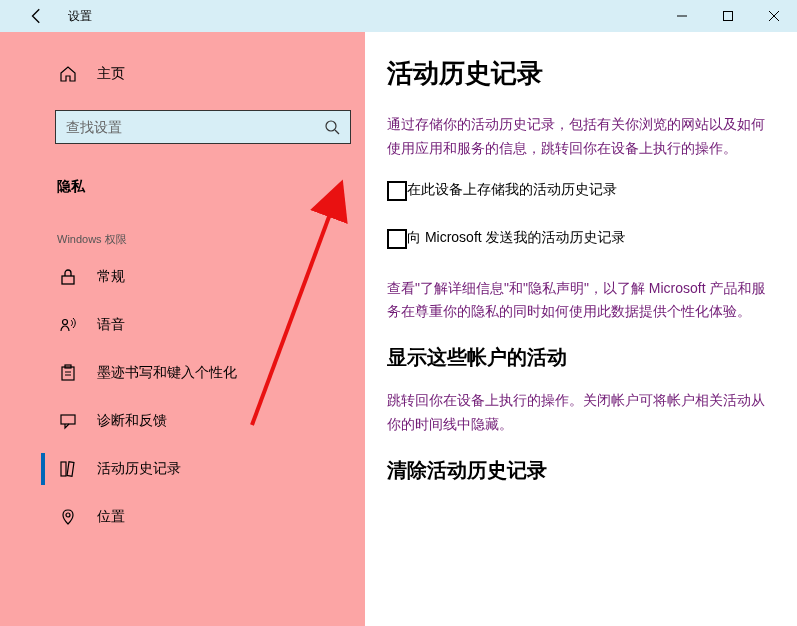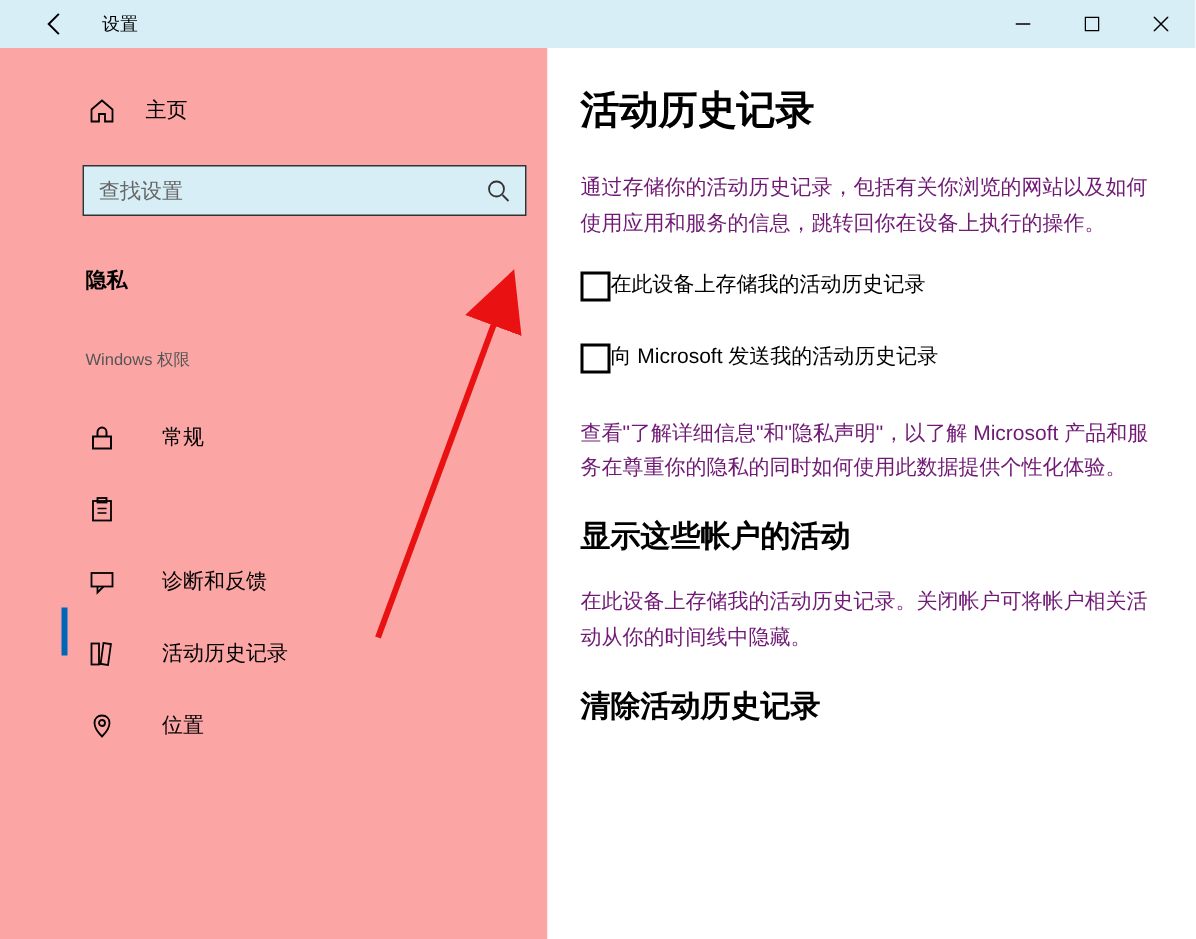--- a/index.html
+++ b/index.html
@@ -15,21 +15,21 @@
     .layout { display: flex; height: calc(100% - 32px); }
 
     .sidebar { width: 365px; background: #fca5a5; padding-top: 22px; padding-left: 41px; }
     .home-row { display: flex; align-items: center; height: 40px; padding-left: 18px; gap: 20px; font-size: 14px; }
     .searchbox { margin: 16px 14px 16px 14px; height: 34px; border: 1px solid #333; display: flex; align-items: center; padding: 0 10px; background: #d7eef6; }
     .searchbox input { flex: 1; border: none; outline: none; background: transparent; font-size: 14px; color: #666; }
     .searchbox input::placeholder { color: #666; }
     .search-icon { width: 16px; height: 16px; }
     .cat-heading { padding: 18px 16px 10px 16px; font-size: 14px; font-weight: 700; color: #000; }
     .subcat-heading { padding: 26px 16px 6px 16px; font-size: 11px; color: #555; }
-    .nav-item { display: flex; align-items: flex-end; height: 48px; padding-left: 18px; gap: 31px; font-size: 14px; color: #000; position: relative; }
+    .nav-item { display: flex; align-items: center; height: 48px; padding-left: 18px; gap: 20px; font-size: 14px; color: #000; position: relative; }
     .nav-item.selected::before { content: ""; position: absolute; left: 0; top: 8px; bottom: 8px; width: 4px; background: #0067b8; }
     .nav-icon { width: 18px; height: 18px; display: flex; align-items: center; justify-content: center; }
     .nav-icon svg { width: 18px; height: 18px; }
 
     .main { flex: 1; padding: 24px 22px 0 22px; overflow: hidden; background: #fff; position: relative; }
     .page-title { font-size: 26px; font-weight: 600; margin-bottom: 22px; }
     .para { font-size: 14px; line-height: 1.7; color: #701a75; margin-bottom: 20px; max-width: 430px; }
     .checkbox-row { display: flex; margin-bottom: 28px; }
     .checkbox-box { width: 20px; height: 20px; border: 2px solid #000; flex-shrink: 0; }
     .checkbox-label { font-size: 14px; }
@@ -98,30 +98,42 @@
     <div class="nav-item">
       <span class="nav-icon">
         <svg viewBox="0 0 18 18">
             <rect x="3" y="8" width="12" height="8" stroke="#000" stroke-width="1.3" fill="none"></rect>
             <path d="M6 8 L6 5 A3 3 0 0 1 12 5 L12 8" stroke="#000" stroke-width="1.3" fill="none"></path>
           </svg>
       </span>
       <span>常规</span>
     </div>
 
+    <div class="nav-item">
+      <span class="nav-icon">
+        <svg viewBox="0 0 18 18">
+            <circle cx="6" cy="6" r="2.5" stroke="#000" stroke-width="1.2" fill="none"></circle>
+            <path d="M2 15 C2 11 5 10 6 10 C7 10 10 11 10 15" stroke="#000" stroke-width="1.2" fill="none"></path>
+            <path d="M12 4 C14 6 14 8 12 10" stroke="#000" stroke-width="1" fill="none"></path>
+            <path d="M14 2 C17 5 17 9 14 12" stroke="#000" stroke-width="1" fill="none"></path>
+          </svg>
+      </span>
+      <span>语音</span>
+    </div>
 
     <div class="nav-item">
       <span class="nav-icon">
         <svg viewBox="0 0 18 18">
             <rect x="3" y="3" width="12" height="13" stroke="#000" stroke-width="1.2" fill="none"></rect>
             <rect x="6" y="1" width="6" height="3" stroke="#000" stroke-width="1.2" fill="none"></rect>
             <line x1="6" y1="8" x2="12" y2="8" stroke="#000" stroke-width="1"></line>
             <line x1="6" y1="11" x2="12" y2="11" stroke="#000" stroke-width="1"></line>
           </svg>
       </span>
+      <span>墨迹书写和键入个性化</span>
     </div>
 
     <div class="nav-item">
       <span class="nav-icon">
         <svg viewBox="0 0 18 18">
             <rect x="2" y="3" width="14" height="9" stroke="#000" stroke-width="1.2" fill="none"></rect>
             <path d="M6 12 L6 16 L10 12" stroke="#000" stroke-width="1.2" fill="none"></path>
           </svg>
       </span>
       <span>诊断和反馈</span>
@@ -162,21 +174,21 @@
 
     <div class="checkbox-row">
       <div class="checkbox-box"></div>
       <span class="checkbox-label">向 Microsoft 发送我的活动历史记录</span>
     </div>
 
     <p class="para">查看"了解详细信息"和"隐私声明"，以了解 Microsoft 产品和服务在尊重你的隐私的同时如何使用此数据提供个性化体验。</p>
 
     <h2 class="section-title">显示这些帐户的活动</h2>
 
-    <p class="para">在此设备上存储我的活动历史记录。关闭帐户可将帐户相关活动从你的时间线中隐藏。</p>
+    <p class="para">跳转回你在设备上执行的操作。关闭帐户可将帐户相关活动从你的时间线中隐藏。</p>
 
     <h2 class="section-title">清除活动历史记录</h2>
   </div>
 </div>
 
 <div class="red-arrow">
   <svg viewBox="0 0 110 260">
     <defs>
       <marker id="arrowhead" markerWidth="10" markerHeight="10" refX="8" refY="5" orient="auto">
         <path d="M0 0 L10 5 L0 10 Z" fill="#e91111"></path>

